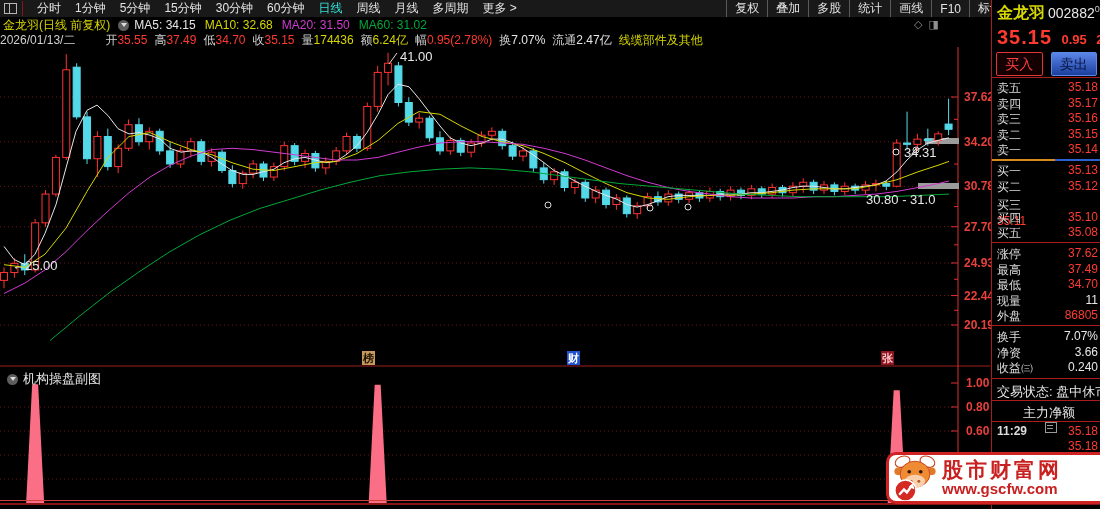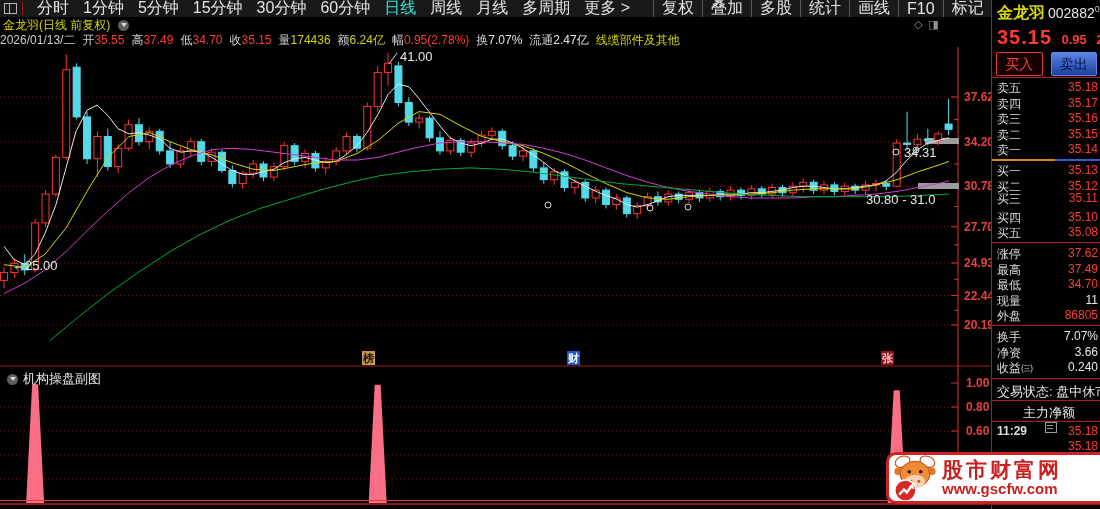--- a/index.html
+++ b/index.html
@@ -1,33 +1,33 @@
 <!DOCTYPE html>
 <html><head>
 <meta charset="utf-8">
 <style>
   html,body{margin:0;padding:0;background:#000;width:1100px;height:509px;overflow:hidden;
     font-family:"Liberation Sans","DejaVu Sans",sans-serif;position:relative;}
   #app{position:absolute;inset:0;width:1100px;height:509px;background:#000;overflow:hidden;}
   
   .menubar{position:absolute;left:0;top:0;width:1100px;height:17px;background:#191919;
-    display:flex;align-items:center;font-size:16px;color:#e3e3e3;white-space:nowrap;}
+    display:flex;align-items:center;font-size:12px;color:#e3e3e3;white-space:nowrap;}
   .winicon{display:inline-block;width:11px;height:9px;border:1px solid #b5b5b5;margin:0 5px 0 4px;position:relative;}
   .winicon:after{content:"";position:absolute;left:4px;top:0;width:1px;height:9px;background:#b5b5b5;}
   .menu-sep{width:1px;height:15px;background:#8a1515;margin-right:7px;}
   .mitem{padding:0 7px;cursor:default;}
   .mitem.active{color:#35e0d8;}
   .menu-right{margin-left:auto;display:flex;height:17px;align-items:stretch;}
   .rbox{padding:0 8px;border-left:1px solid #5a5a5a;display:flex;align-items:center;}
   .rbox:last-child{border-right:1px solid #5a5a5a;}
   
   .inforow1{position:absolute;left:0;top:18px;width:985px;height:14px;display:flex;align-items:center;
     font-size:12px;white-space:nowrap;}
   .inforow2{position:absolute;left:0;top:33px;width:985px;height:14px;display:flex;align-items:center;
-    font-size:12px;white-space:nowrap;color:#cfcfcf;}
+    font-size:12px;white-space:nowrap;color:#cfcfcf;gap:23px;}
   .t-title{color:#d6d600;margin:0 3px;}
   .chev{display:inline-block;width:11px;height:11px;border-radius:50%;background:#5d5d5d;position:relative;margin:0 5px;}
   .chev:after{content:"";position:absolute;left:2.5px;top:3px;border:3px solid transparent;border-top:4px solid #ddd;}
   .ma-item{margin-right:9px;}
   .f-item{margin-right:7px;}
   .f-item b{font-weight:normal;}
   .corner-icons{position:absolute;left:914px;top:18px;color:#909090;font-size:11px;letter-spacing:6px;}
   
   #chart-svg{position:absolute;left:0;top:0;z-index:1;}
   
@@ -94,20 +94,21 @@
         <span class="rbox">F10</span>
         <span class="rbox">标记</span>
         <span class="rbox">+自选</span>
         <span class="rbox">返回</span>
       </span>
   </div>
 
   <div class="inforow1">
     <span class="t-title">金龙羽(日线 前复权)</span>
     <span class="chev"></span>
+    <span id="ma-legend"><span class="ma-item" style="color: rgb(230, 230, 230);">MA5: 34.15</span><span class="ma-item" style="color: rgb(214, 214, 0);">MA10: 32.68</span><span class="ma-item" style="color: rgb(210, 59, 210);">MA20: 31.50</span><span class="ma-item" style="color: rgb(0, 168, 56);">MA60: 31.02</span></span>
   </div>
 
   <div class="inforow2">
     <span class="f-item">2026/01/13/二</span>
     <span id="ohlc-fields"><span class="f-item"><span>开</span><b style="color: rgb(255, 59, 48);">35.55</b></span><span class="f-item"><span>高</span><b style="color: rgb(255, 59, 48);">37.49</b></span><span class="f-item"><span>低</span><b style="color: rgb(255, 59, 48);">34.70</b></span><span class="f-item"><span>收</span><b style="color: rgb(255, 59, 48);">35.15</b></span><span class="f-item"><span>量</span><b style="color: rgb(214, 214, 0);">174436</b></span><span class="f-item"><span>额</span><b style="color: rgb(214, 214, 0);">6.24亿</b></span><span class="f-item"><span>幅</span><b style="color: rgb(255, 59, 48);">0.95(2.78%)</b></span><span class="f-item"><span>换</span><b style="color: rgb(230, 230, 230);">7.07%</b></span><span class="f-item"><span>流通</span><b style="color: rgb(230, 230, 230);">2.47亿</b></span><span class="f-item"><b style="color: rgb(214, 214, 0);">线缆部件及其他</b></span></span>
   </div>
 
   <div class="corner-icons">◇◨</div>
 
   <svg id="chart-svg" width="991" height="509">
@@ -404,21 +405,21 @@
         </div>
         <div class="p-middiv" style="top: 159px;"></div>
         <div class="p-row" style="top: 163px;">
           <span class="lb">买一</span>
           <span class="vl v-red">35.13</span>
         </div>
         <div class="p-row" style="top: 178.6px;">
           <span class="lb">买二</span>
           <span class="vl v-red">35.12</span>
         </div>
-        <div class="p-row" style="top: 191px;">
+        <div class="p-row" style="top: 197px; flex-direction: column;">
           <span class="lb">买三</span>
           <span class="vl v-red">35.11</span>
         </div>
         <div class="p-row" style="top: 209.8px;">
           <span class="lb">买四</span>
           <span class="vl v-red">35.10</span>
         </div>
         <div class="p-row" style="top: 225.4px;">
           <span class="lb">买五</span>
           <span class="vl v-red">35.08</span>

